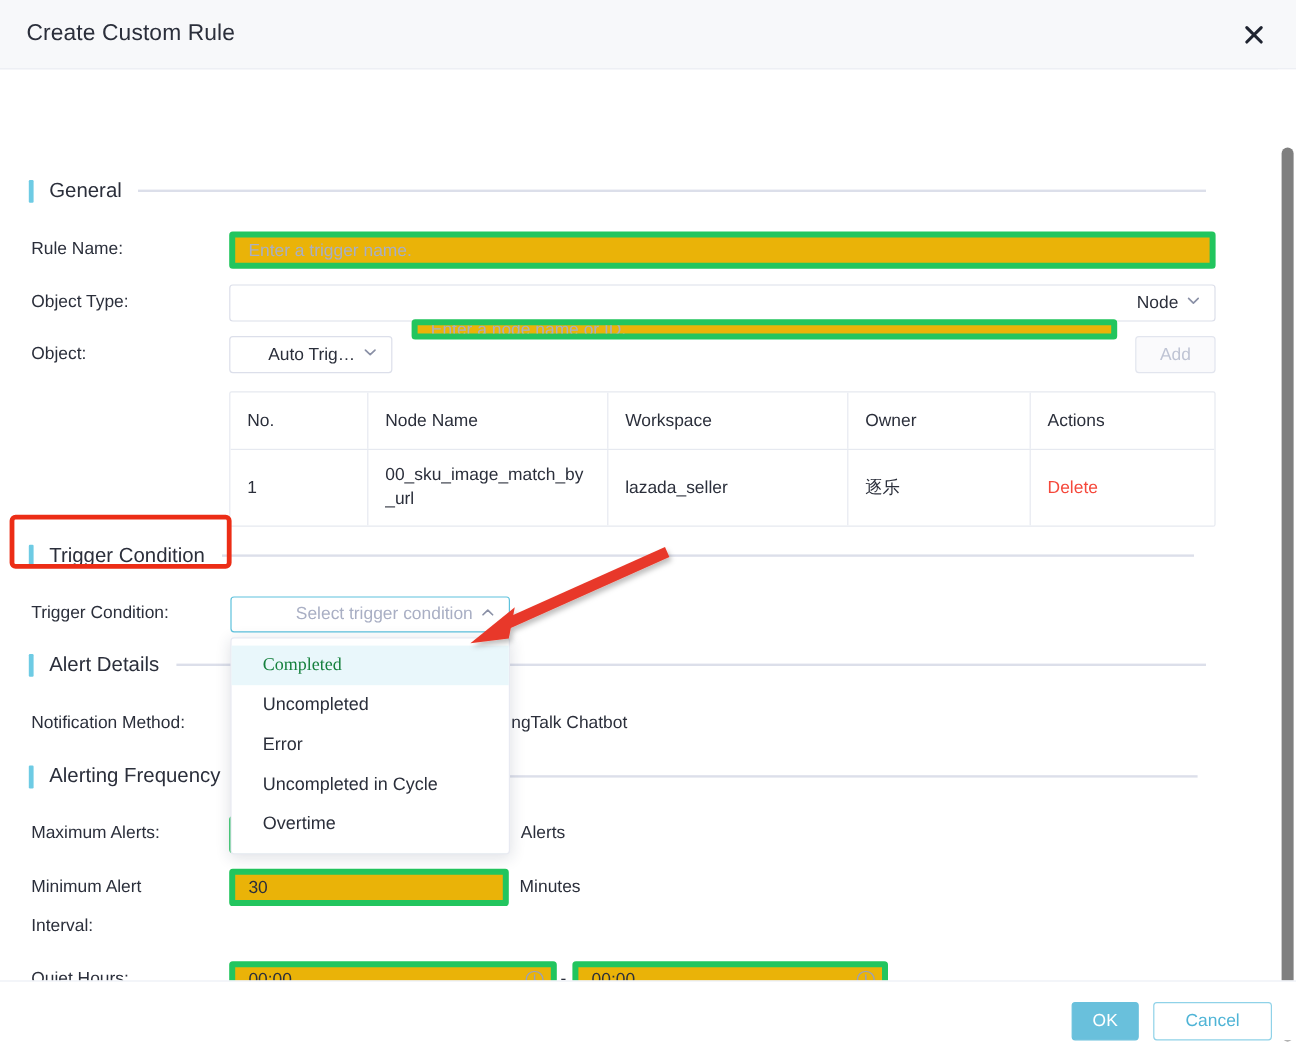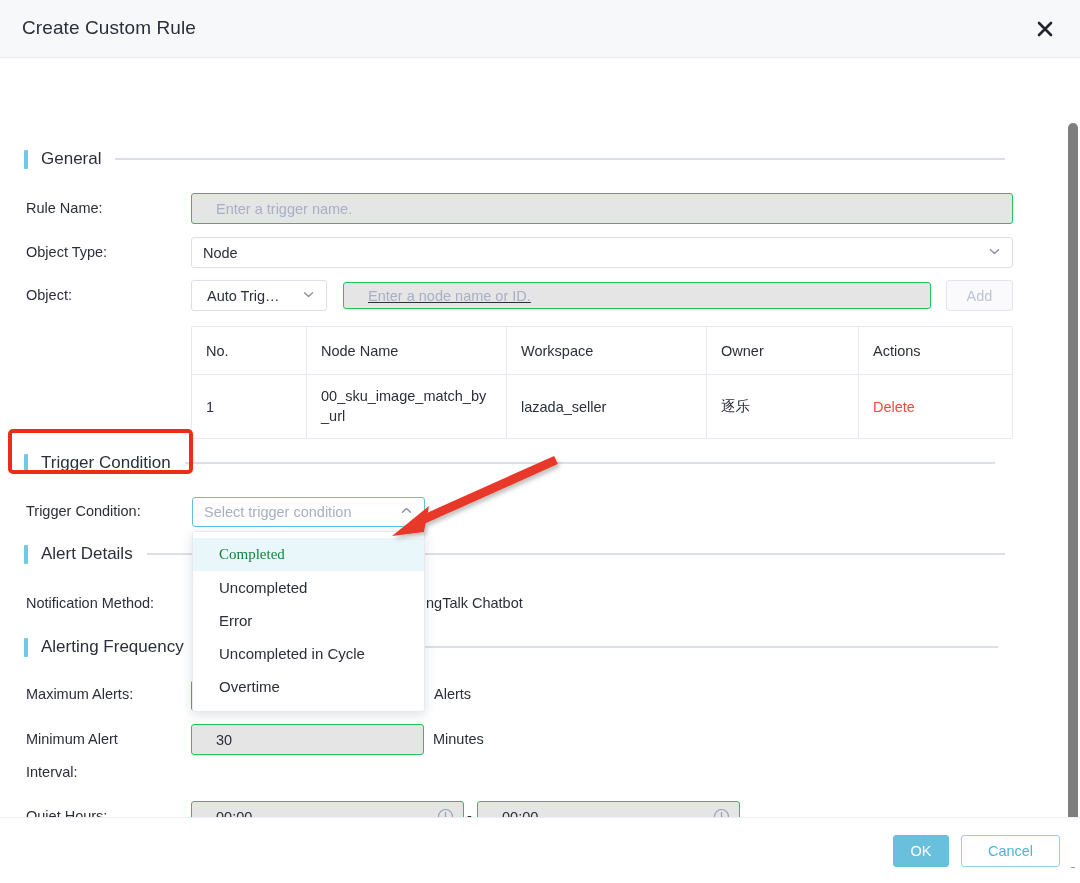--- a/index.html
+++ b/index.html
@@ -95,43 +95,44 @@
   
   .f-label {
     position: absolute;
     font-size: 14.5px;
     color: #2b2f3b;
     white-space: nowrap;
   }
 
   .inp {
     position: absolute;
-    background: #e5e5e5;
-    border: 1px solid #22c55e;
+    background: #eab308;
+    border: 5px solid #22c55e;
     border-radius: 3px;
     font-size: 14.5px;
     color: #2b2f3b;
-    padding: 0 24px;
+    padding: 0 11px;
     font-family: "Liberation Sans", sans-serif;
     outline: none;
     line-height: normal;
   }
   .inp::placeholder { color: #a9afc4; }
 
   .sel {
     position: absolute;
     background: #fff;
     border: 1px solid #dcdfea;
     border-radius: 3px;
     display: flex;
     align-items: center;
     padding: 0 11px;
     font-size: 14.5px;
     color: #2b2f3b;
     cursor: pointer;
+    text-align: right;
   }
   .sel .sel-text { flex: 1; white-space: nowrap; overflow: hidden; }
   .sel .caret { color: #8a90a6; flex: none; margin-left: 6px; }
   .sel.placeholder-state .sel-text { color: #a9afc4; }
   .sel.open { border-color: #5ec2dd; }
   .sel.open .caret { color: #8a90a6; }
 
   .btn-add {
     position: absolute;
     background: #fafafc;
@@ -314,21 +315,21 @@
 
     <div class="f-label" style="left:26px; top:229px;">Object:</div>
     <div class="sel" style="left:191px; top:222px; width:136px; height:31px;padding-left:15px;">
       <span class="sel-text">Auto Trig…</span>
       <span class="caret">
         <svg width="13" height="13" viewBox="0 0 13 13">
             <path d="M2.5 4.7 L6.5 8.6 L10.5 4.7" fill="none" stroke="currentColor" stroke-width="1.4" stroke-linecap="round" stroke-linejoin="round"></path>
           </svg>
       </span>
     </div>
-    <input class="inp" style="left: 343px; top: 224px; width: 588px; height: 27px; text-decoration: underline;" placeholder="Enter a node name or ID.">
+    <input class="inp" style="left: 343px; top: 208px; width: 588px; height: 17px;" placeholder="Enter a node name or ID.">
     <div class="btn-add" style="left:946px; top:222px; width:67px; height:31px;">Add</div>
 
     <div class="tbl">
       <div class="tbl-row tbl-head">
         <div class="tbl-cell c-no">No.</div>
         <div class="tbl-cell c-name">Node Name</div>
         <div class="tbl-cell c-ws">Workspace</div>
         <div class="tbl-cell c-owner">Owner</div>
         <div class="tbl-cell c-act">Actions</div>
       </div>

